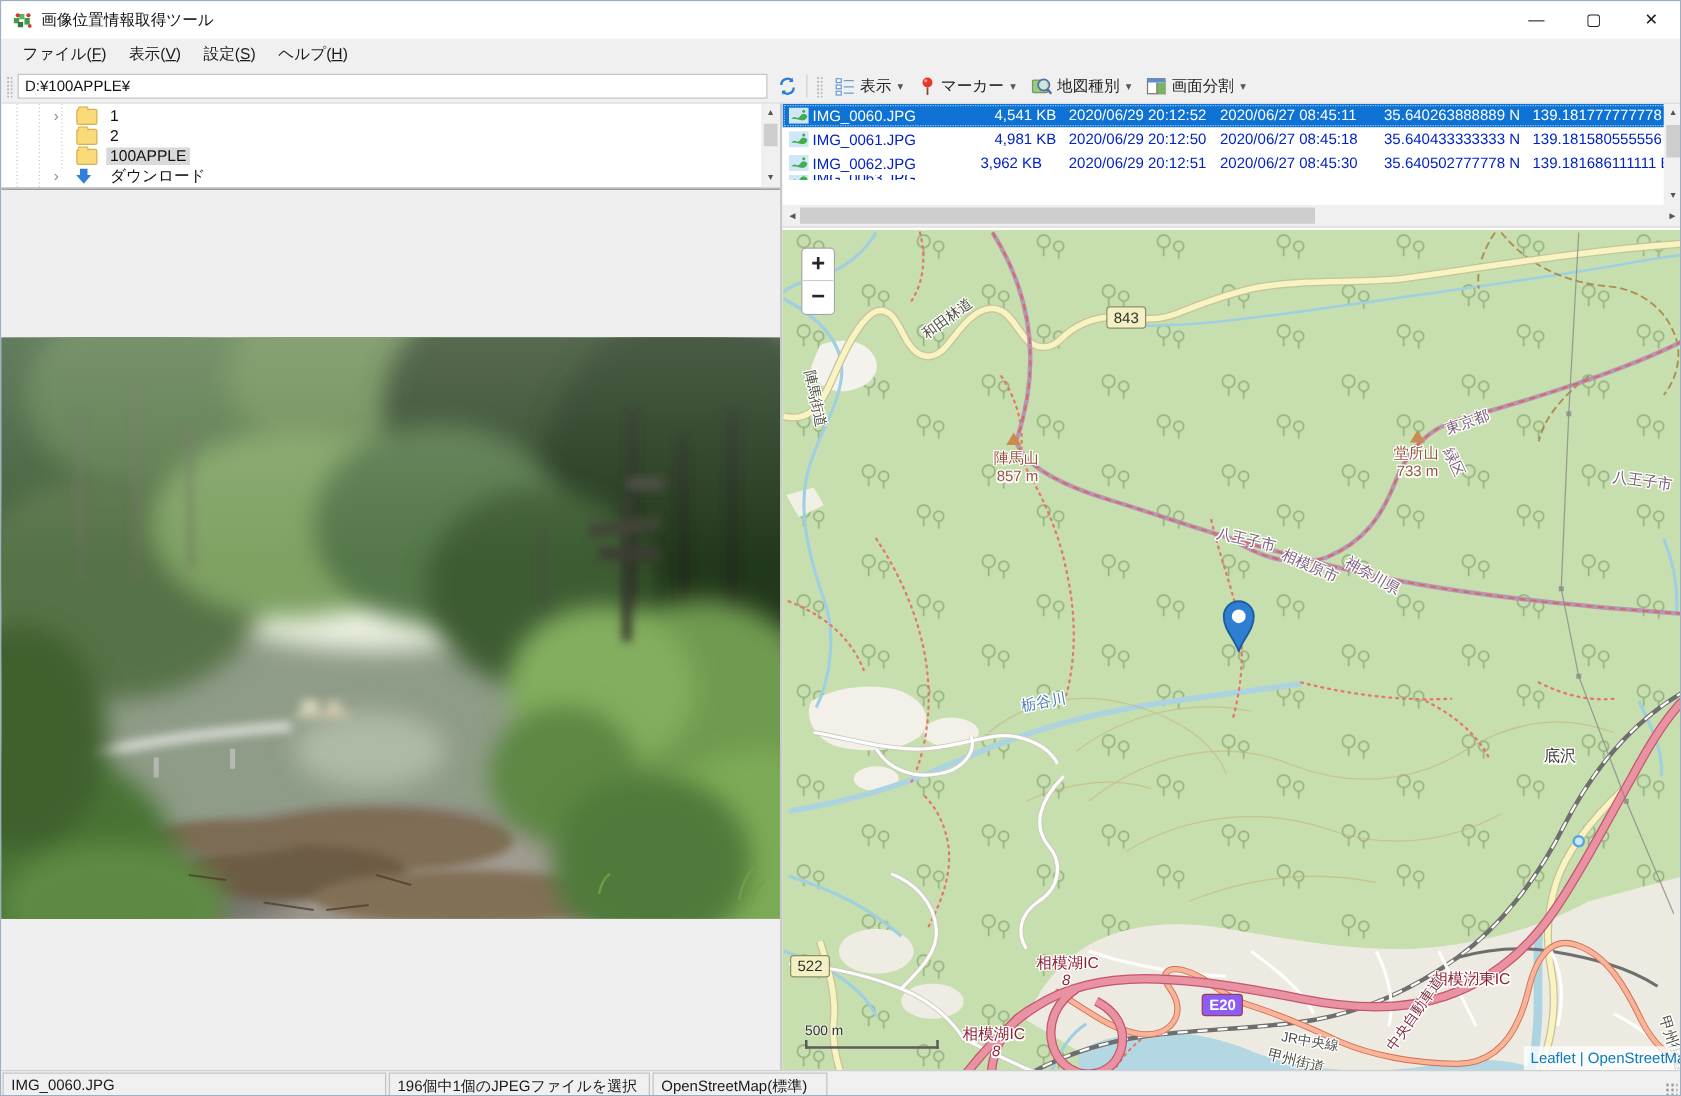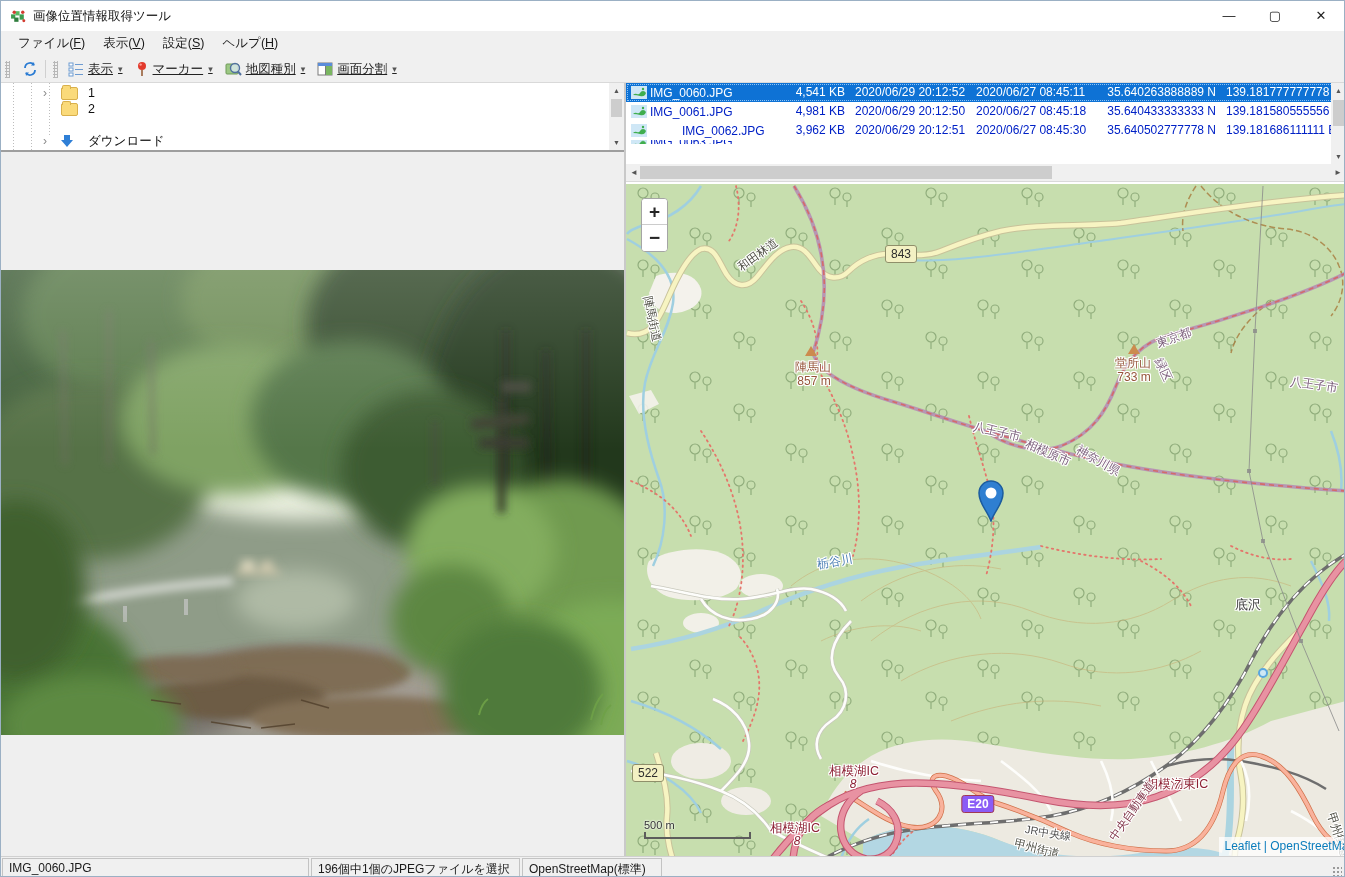--- a/index.html
+++ b/index.html
@@ -27,21 +27,21 @@
   #toolbar { position:absolute; left:0; top:55px; width:100%; height:27px; background:#f0f0f0;
     border-bottom:1px solid #d9d9d9; display:flex; align-items:center; }
   .grip { width:5px; height:17px; margin:0 4px; background-image:radial-gradient(#b7b7b7 1px, transparent 1.2px);
     background-size:3px 3px; }
   #addressbox { width:600px; height:20px; background:#fff; border:1px solid #c2c2c2;
     font-size:12px; padding:0 5px; color:#111; line-height:18px; }
   #refresh-btn { width:24px; height:22px; margin-left:4px; display:flex; align-items:center;
     justify-content:center; border:1px solid transparent; }
   .tb-sep { width:1px; height:18px; background:#d0d0d0; margin:0 3px; }
   .tb-btn { display:flex; align-items:center; height:23px; padding:0 4px; margin:0 1px;
-    border:1px solid transparent;text-decoration:underline; }
+    border:1px solid transparent; }
   .tb-btn .lbl { margin:0 4px 0 4px; font-size:12.5px; color:#222; }
   .dd { font-size:9px; color:#555; margin-left:1px; }
 
   
   #treepane { position:absolute; left:0; top:82px; width:623px; height:68px; background:#fff;
     border-bottom:1px solid #9e9e9e; overflow:hidden; }
   .tree-row { position:absolute; left:0; width:590px; height:16px; display:flex; align-items:center; }
   .tree-guide { position:absolute; top:0; bottom:0; width:1px;
     background-image:linear-gradient(#bdbdbd 1px, transparent 1px); background-size:1px 3px; }
   .expander { position:absolute; left:42px; width:10px; font-size:12px; color:#8a8a8a; line-height:14px; }
@@ -149,20 +149,21 @@
 
   <div id="menubar">
     <div class="menu-item">ファイル(<u>F</u>)</div>
     <div class="menu-item">表示(<u>V</u>)</div>
     <div class="menu-item">設定(<u>S</u>)</div>
     <div class="menu-item">ヘルプ(<u>H</u>)</div>
   </div>
 
   <div id="toolbar">
     <div class="grip"></div>
+    <input id="addressbox" value="D:¥100APPLE¥" style="">
     <div id="refresh-btn">
       <svg width="16" height="16" viewBox="0 0 16 16">
         <path d="M3 7 A5 5 0 0 1 12 4" fill="none" stroke="#2b7cd3" stroke-width="1.8"></path>
         <path d="M12 1 L12.5 4.5 L9 4.6 Z" fill="#2b7cd3"></path>
         <path d="M13 9 A5 5 0 0 1 4 12" fill="none" stroke="#2b7cd3" stroke-width="1.8"></path>
         <path d="M4 15 L3.5 11.5 L7 11.4 Z" fill="#2b7cd3"></path>
       </svg>
     </div>
     <div class="tb-sep"></div>
     <div class="grip"></div>
@@ -214,20 +215,24 @@
     <div class="tree-guide" style="left:30px"></div>
     <div class="tree-guide" style="left:48px;height:52px"></div>
     <div class="tree-row" style="top:2px">
       <span class="expander">›</span>
       <span class="tree-folder"></span>
       <span class="tree-label">1</span>
     </div>
     <div class="tree-row" style="top:18px">
       <span class="tree-folder"></span>
       <span class="tree-label">2</span>
+    </div>
+    <div class="tree-row" style="top:34px">
+      <span class="tree-folder"></span>
+      <span class="tree-label sel">100APPLE</span>
     </div>
     <div class="tree-row" style="top:50px">
       <span class="expander">›</span>
       <svg class="tree-dl-icon" width="16" height="15" viewBox="0 0 16 15">
         <rect x="5" y="1" width="6" height="6" fill="#2f7fd6"></rect>
         <path d="M2 6 L14 6 L8 13 Z" fill="#2f7fd6"></path>
       </svg>
       <span class="tree-label">ダウンロード</span>
     </div>
     <div id="tree-vscroll">
@@ -350,29 +355,29 @@
             </svg>
             <span>IMG_0061.JPG</span>
           </div>
           <div class="td num" style="width: 82px;">4,981 KB</div>
           <div class="td " style="width: 121px;">2020/06/29 20:12:50</div>
           <div class="td " style="width: 120px;">2020/06/27 08:45:18</div>
           <div class="td num" style="width: 130px;">35.640433333333 N</div>
           <div class="td num" style="width: 110px;">139.181580555556 E</div>
         </div>
         <div class="tr">
-          <div class="td  c-name" style="width: 142px; gap: 32px;">
+          <div class="td  c-name" style="width: 142px;">
             <svg class="row-icon" viewBox="0 0 16 13">
               <rect width="16" height="13" fill="#cfe7f6"></rect>
               <path d="M2 9 q2 -2 4 -1 q2 1 3 -1 q1 -2 3 -2 q2 0 3 2 l-1 2 q-2 2 -5 1 q-3 -1 -7 -1 z" fill="#3fae4e"></path>
               <circle cx="12" cy="3" r="1.2" fill="#3fae4e"></circle>
             </svg>
             <span>IMG_0062.JPG</span>
           </div>
-          <div class="td num" style="width: 82px;">3,962 KB</div>
+          <div class="td num" style="width: 82px; text-align: center;">3,962 KB</div>
           <div class="td " style="width: 121px;">2020/06/29 20:12:51</div>
           <div class="td " style="width: 120px;">2020/06/27 08:45:30</div>
           <div class="td num" style="width: 130px;">35.640502777778 N</div>
           <div class="td num" style="width: 110px;">139.181686111111 E</div>
         </div>
         <div class="tr" style="height: 4px; overflow: hidden;">
           <div class="td  c-name" style="width: 142px;">
             <svg class="row-icon" viewBox="0 0 16 13">
               <rect width="16" height="13" fill="#cfe7f6"></rect>
               <path d="M2 9 q2 -2 4 -1 q2 1 3 -1 q1 -2 3 -2 q2 0 3 2 l-1 2 q-2 2 -5 1 q-3 -1 -7 -1 z" fill="#3fae4e"></path>

